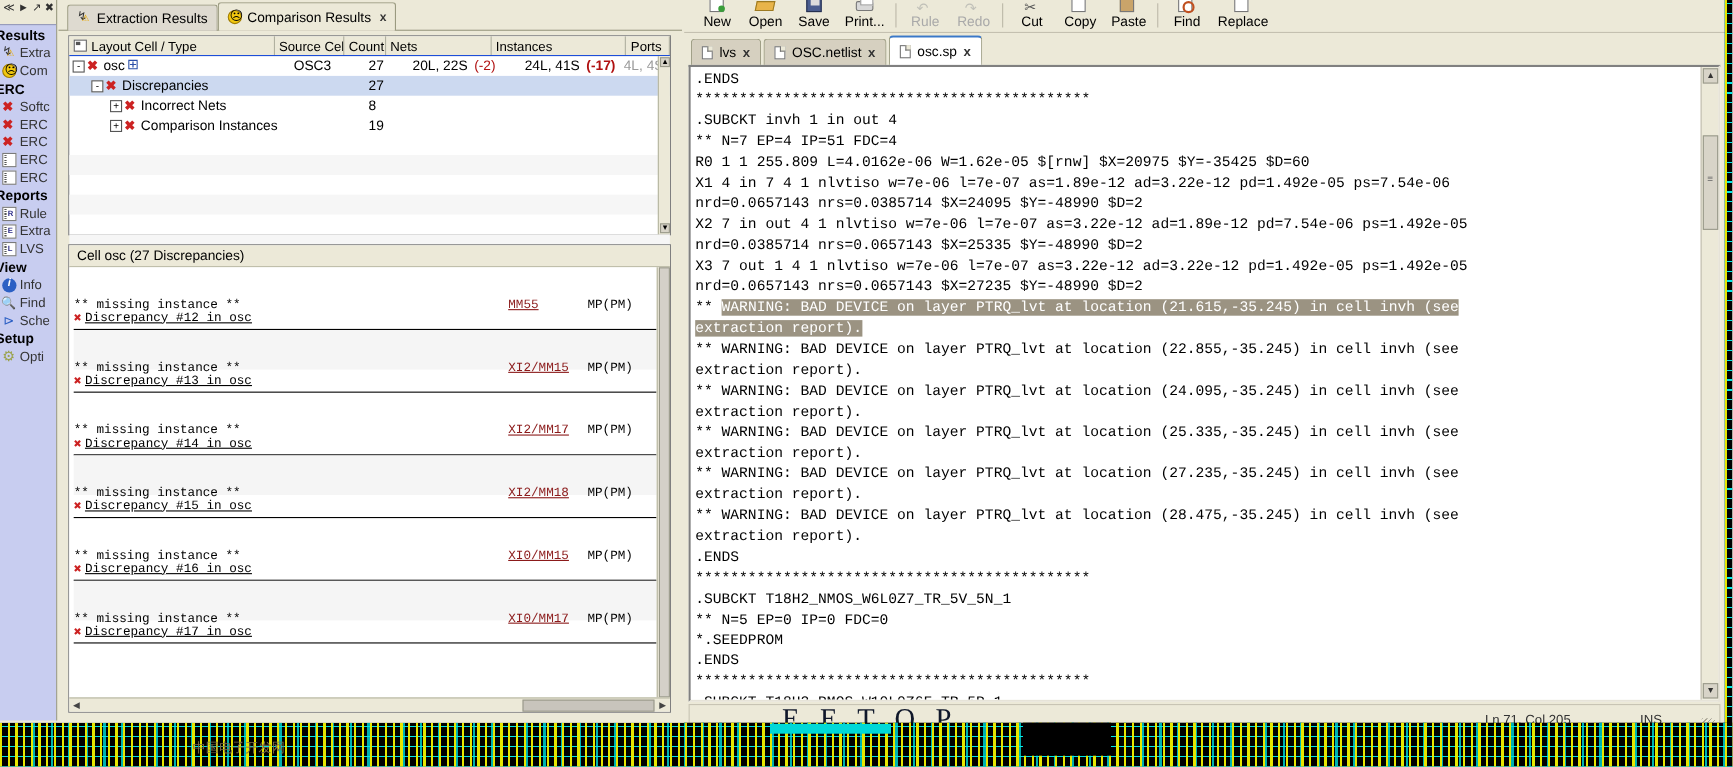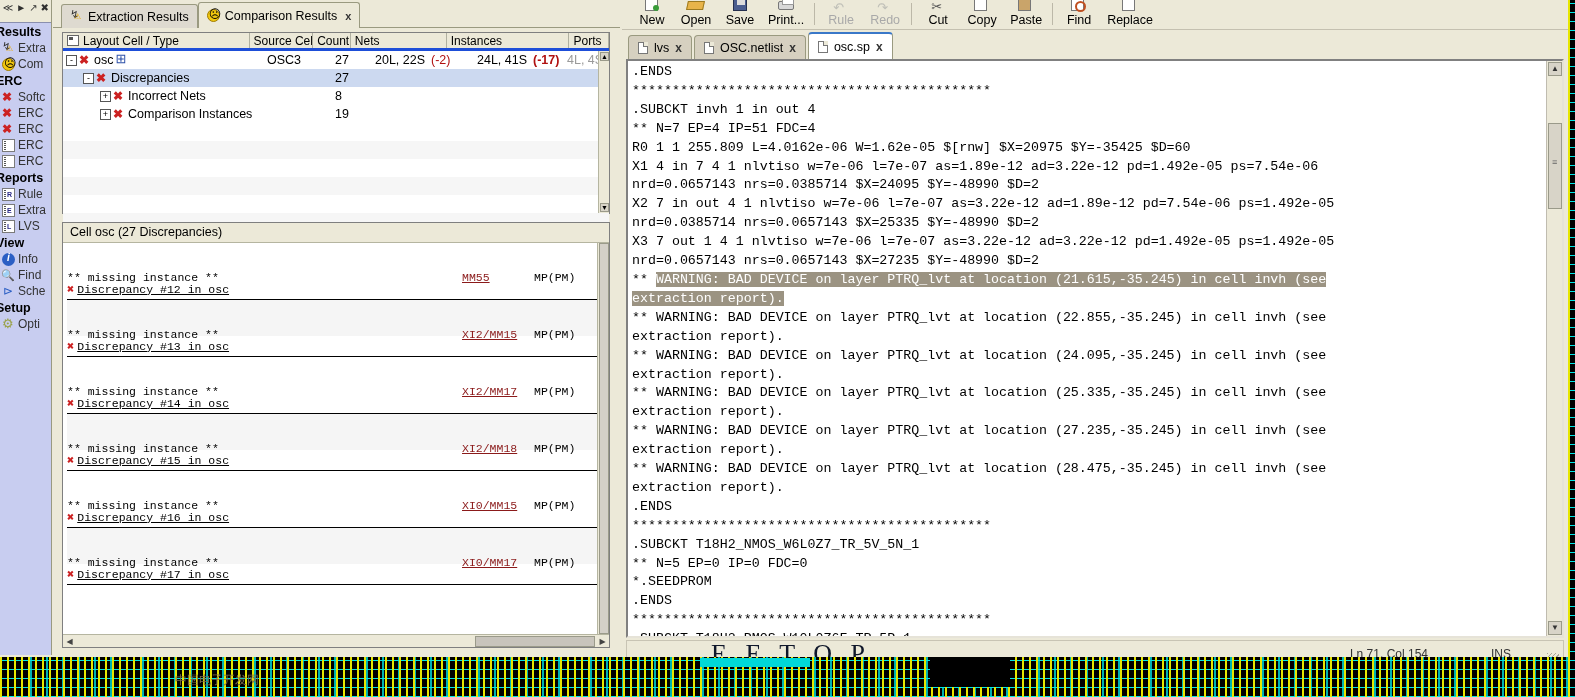--- a/index.html
+++ b/index.html
@@ -71,21 +71,21 @@
   }
   .rtab.active { background:#ece9d8; height:26px; z-index:2; }
   .rtab .tclose { font-size:11px; color:#333; font-weight:bold; margin-left:3px; }
 
   
   #treebox {
     position:absolute; left:9px; top:32px; width:548px; height:182px;
     background:#fff; border:1px solid #7f7f7f;
   }
   #treehdr { display:flex; height:18px; background:#ece9d8;
-    border-bottom:3px solid #1d4ed8; font-size:12px; }
+    border-bottom:1px solid #1d4ed8; font-size:12px; }
   #treehdr .th {
     border-right:1px solid #b0b0a0; padding:1px 4px; display:flex; align-items:center;
     color:#000; white-space:nowrap; overflow:hidden; cursor:pointer;
   }
   .grid-ico { width:12px;height:11px;margin-right:4px;position:relative;flex:0 0 12px;
      border:1px solid #666; background:#fff; }
   .grid-ico::after{content:"";position:absolute;left:1px;top:1px;width:4px;height:3px;background:#555;}
   #treebody { font-size:12.5px; }
   .trow { display:flex; align-items:center; height:18px; white-space:nowrap; }
   .trow.sel { background:#ccd9f0; }
@@ -589,21 +589,21 @@
     <div id="etext"><span class="ln">.ENDS</span><span class="ln">*********************************************</span><span class="ln">.SUBCKT invh 1 in out 4</span><span class="ln">** N=7 EP=4 IP=51 FDC=4</span><span class="ln">R0 1 1 255.809 L=4.0162e-06 W=1.62e-05 $[rnw] $X=20975 $Y=-35425 $D=60</span><span class="ln">X1 4 in 7 4 1 nlvtiso w=7e-06 l=7e-07 as=1.89e-12 ad=3.22e-12 pd=1.492e-05 ps=7.54e-06</span><span class="ln">nrd=0.0657143 nrs=0.0385714 $X=24095 $Y=-48990 $D=2</span><span class="ln">X2 7 in out 4 1 nlvtiso w=7e-06 l=7e-07 as=3.22e-12 ad=1.89e-12 pd=7.54e-06 ps=1.492e-05</span><span class="ln">nrd=0.0385714 nrs=0.0657143 $X=25335 $Y=-48990 $D=2</span><span class="ln">X3 7 out 1 4 1 nlvtiso w=7e-06 l=7e-07 as=3.22e-12 ad=3.22e-12 pd=1.492e-05 ps=1.492e-05</span><span class="ln">nrd=0.0657143 nrs=0.0657143 $X=27235 $Y=-48990 $D=2</span><span class="ln"><span>** </span><span class="sel">WARNING: BAD DEVICE on layer PTRQ_lvt at location (21.615,-35.245) in cell invh (see</span></span><span class="ln"><span class="sel">extraction report).</span></span><span class="ln">** WARNING: BAD DEVICE on layer PTRQ_lvt at location (22.855,-35.245) in cell invh (see</span><span class="ln">extraction report).</span><span class="ln">** WARNING: BAD DEVICE on layer PTRQ_lvt at location (24.095,-35.245) in cell invh (see</span><span class="ln">extraction report).</span><span class="ln">** WARNING: BAD DEVICE on layer PTRQ_lvt at location (25.335,-35.245) in cell invh (see</span><span class="ln">extraction report).</span><span class="ln">** WARNING: BAD DEVICE on layer PTRQ_lvt at location (27.235,-35.245) in cell invh (see</span><span class="ln">extraction report).</span><span class="ln">** WARNING: BAD DEVICE on layer PTRQ_lvt at location (28.475,-35.245) in cell invh (see</span><span class="ln">extraction report).</span><span class="ln">.ENDS</span><span class="ln">*********************************************</span><span class="ln">.SUBCKT T18H2_NMOS_W6L0Z7_TR_5V_5N_1</span><span class="ln">** N=5 EP=0 IP=0 FDC=0</span><span class="ln">*.SEEDPROM</span><span class="ln">.ENDS</span><span class="ln">*********************************************</span><span class="ln">.SUBCKT T18H2_PMOS_W10L0Z6F_TR_5P_1</span></div>
     <div id="evsb">
       <div class="sbtn">▲</div>
       <div class="ethumb"></div>
       <div class="sbtn bot">▼</div>
     </div>
   </div>
 
   <div id="estatus">
     <span id="watermark">E E T O P</span>
-    <span id="stat-pos">Ln 71, Col 154</span>
+    <span id="stat-pos">Ln 71, Col 205</span>
     <span id="stat-ins">INS</span>
     <span id="stat-grip"></span>
   </div>
 </div>
 
 <div id="edge-right" class="layoutbg"></div>
 <div id="edge-bottom" class="layoutbg">
   <div id="bot-cyan"></div>
   <div id="bot-blackbox"></div>
   <div id="bot-text">中国电子开发网</div>

